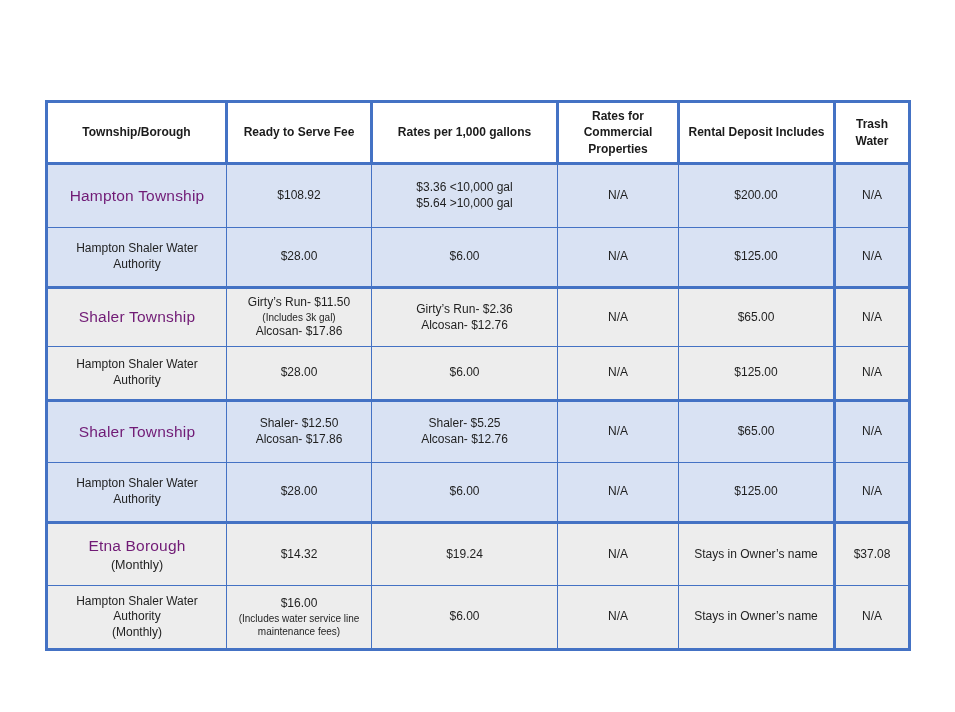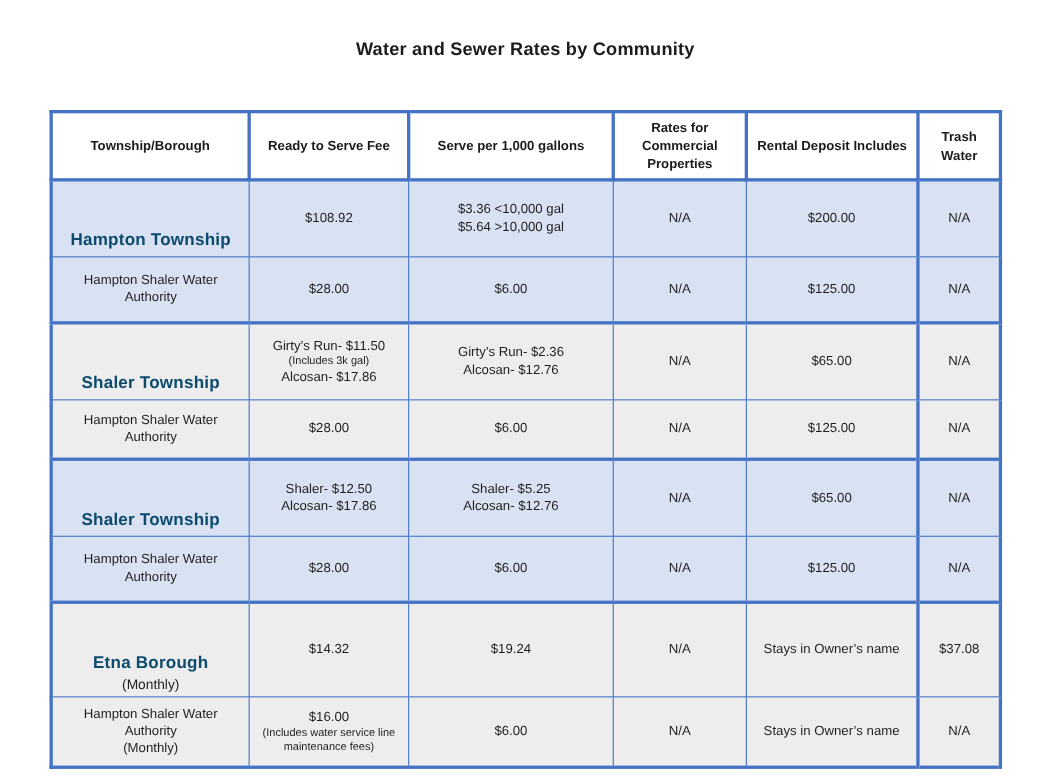--- a/index.html
+++ b/index.html
@@ -72,44 +72,43 @@
   thead tr { height: 62px; }
   tbody tr:nth-child(1) { height: 64px; }
   tbody tr:nth-child(2) { height: 60px; }
   tbody tr:nth-child(3) { height: 59px; }
   tbody tr:nth-child(4) { height: 54px; }
   tbody tr:nth-child(5) { height: 62px; }
   tbody tr:nth-child(6) { height: 60px; }
   tbody tr:nth-child(7) { height: 63px; }
   tbody tr:nth-child(8) { height: 64px; }
   .line { display: block; }
-  .line.lg { font-size: 15.5px; font-weight: bold; letter-spacing: 0.2px; line-height: 1.35; color: #0c4a6e; margin-top: 41px; }
+  .line.lg { font-size: 15.5px; font-weight: normal; letter-spacing: 0.2px; line-height: 1.35; color: #701a75; }
   .line.md { font-size: 12.5px; line-height: 1.3; }
   .line.sm { font-size: 10px; line-height: 1.3; }
 </style>
 </head>
 <body>
 
 <div class="page">
-  <h1 class="title">Water and Sewer Rates by Community</h1>
 
   <table class="rates-table">
     <colgroup>
       <col style="width:180px">
       <col style="width:145px">
       <col style="width:186px">
       <col style="width:121px">
       <col style="width:156px">
       <col style="width:75px">
     </colgroup>
     <thead>
       <tr>
         <th class="col-0">Township/Borough</th>
         <th class="col-1">Ready to Serve Fee</th>
-        <th class="col-2">Serve per 1,000 gallons</th>
+        <th class="col-2">Rates per 1,000 gallons</th>
         <th class="col-3">Rates for Commercial Properties</th>
         <th class="col-4">Rental Deposit Includes</th>
         <th class="col-5">Trash Water</th>
       </tr>
     </thead>
     <tbody>
         <tr class="shade-blue group-start">
           <td class="col-0">
             <div class="line lg">Hampton Township</div>
           </td>

